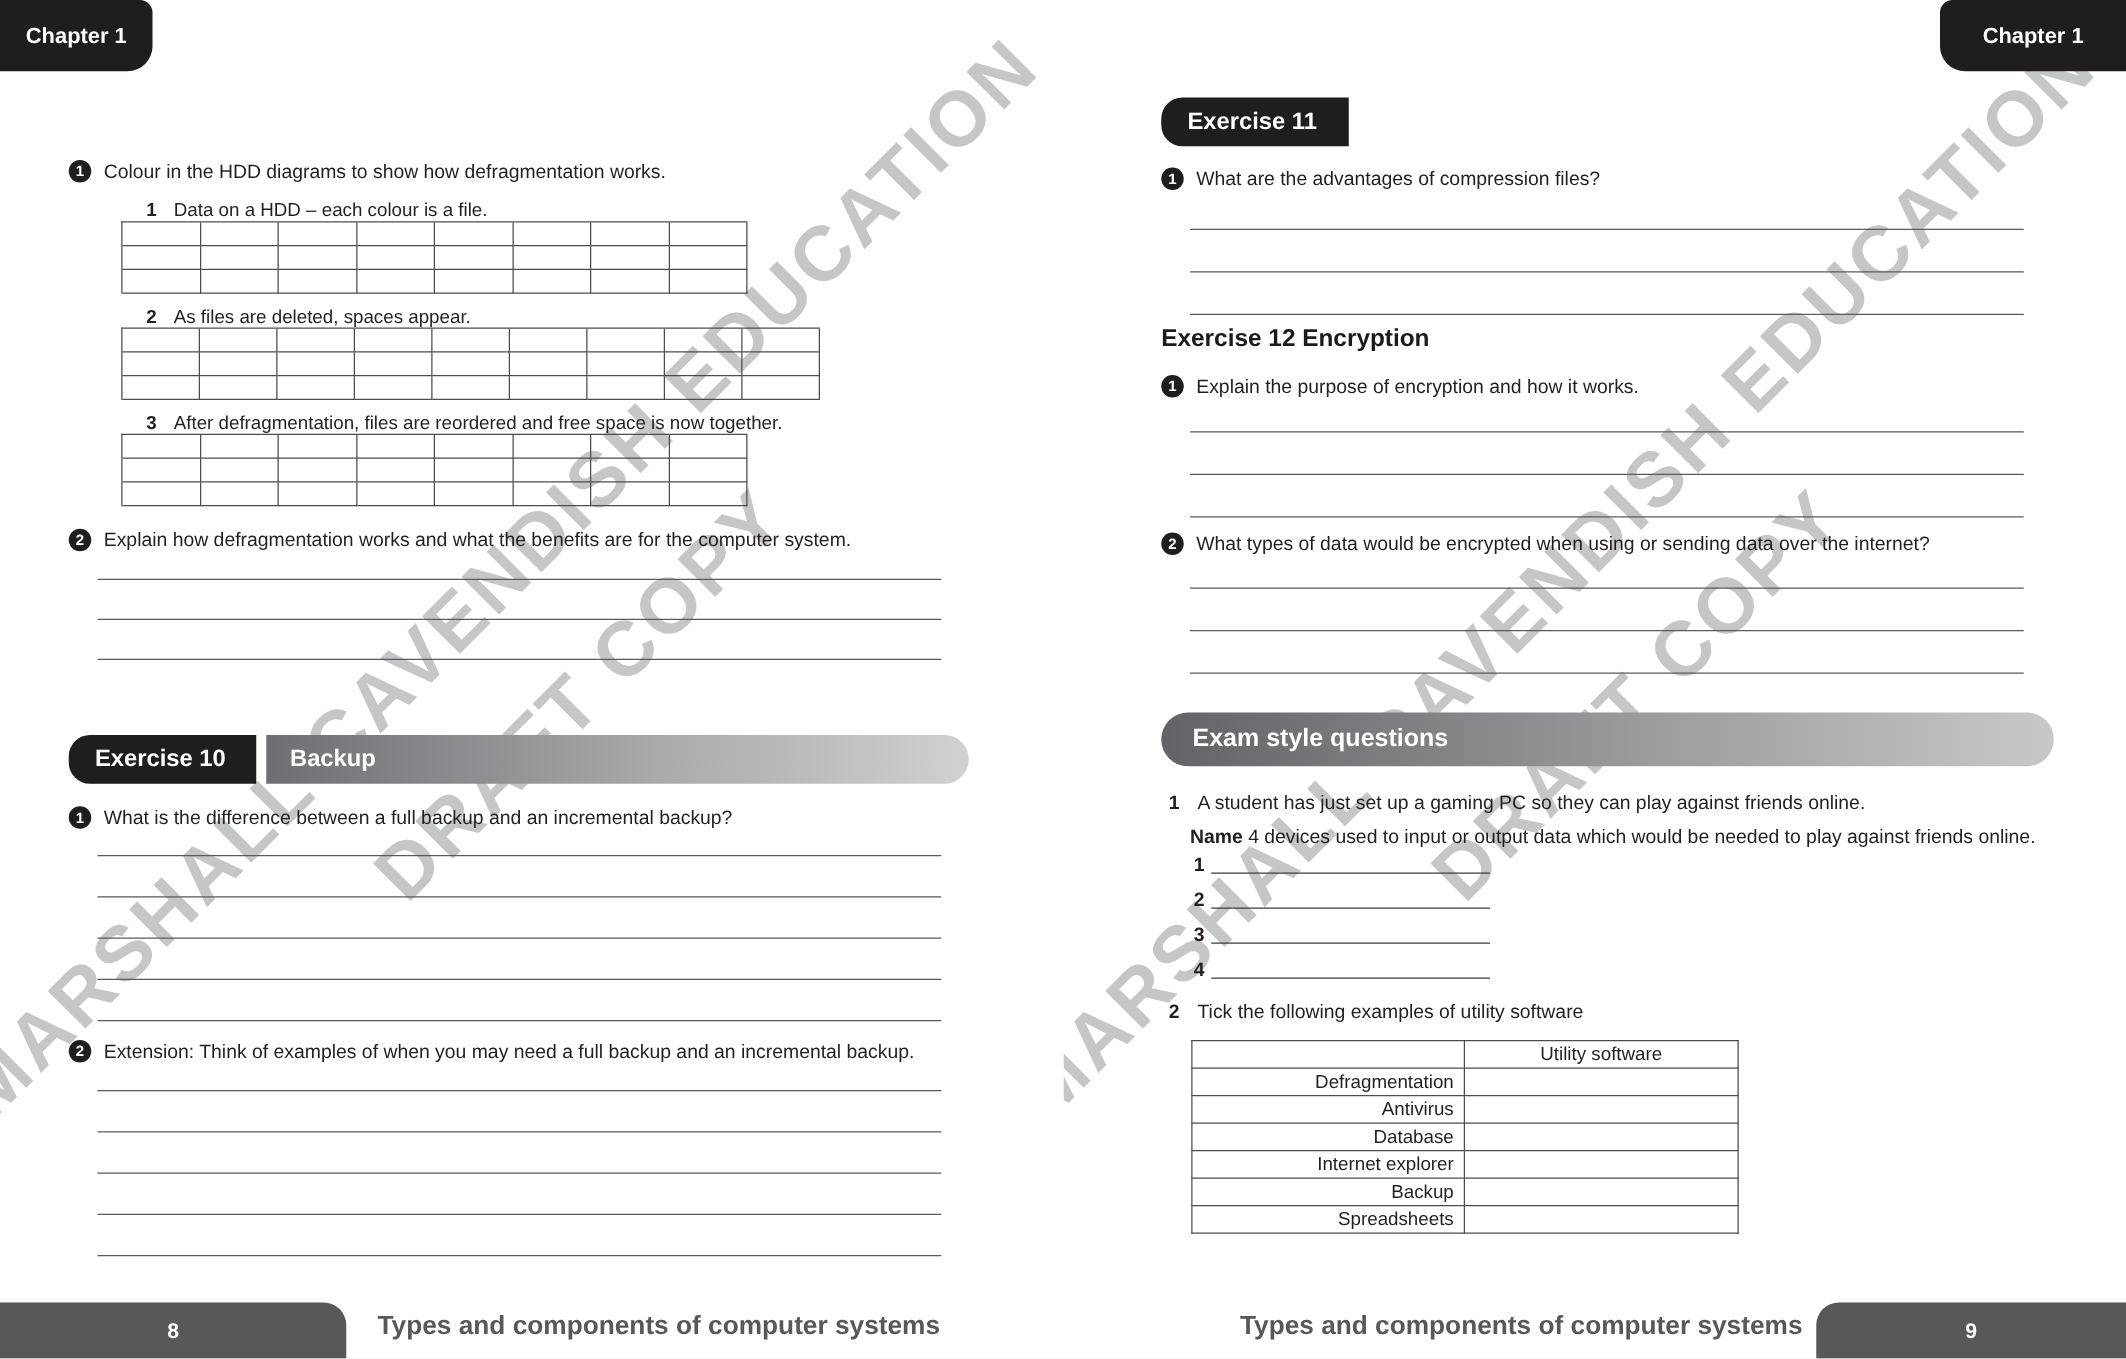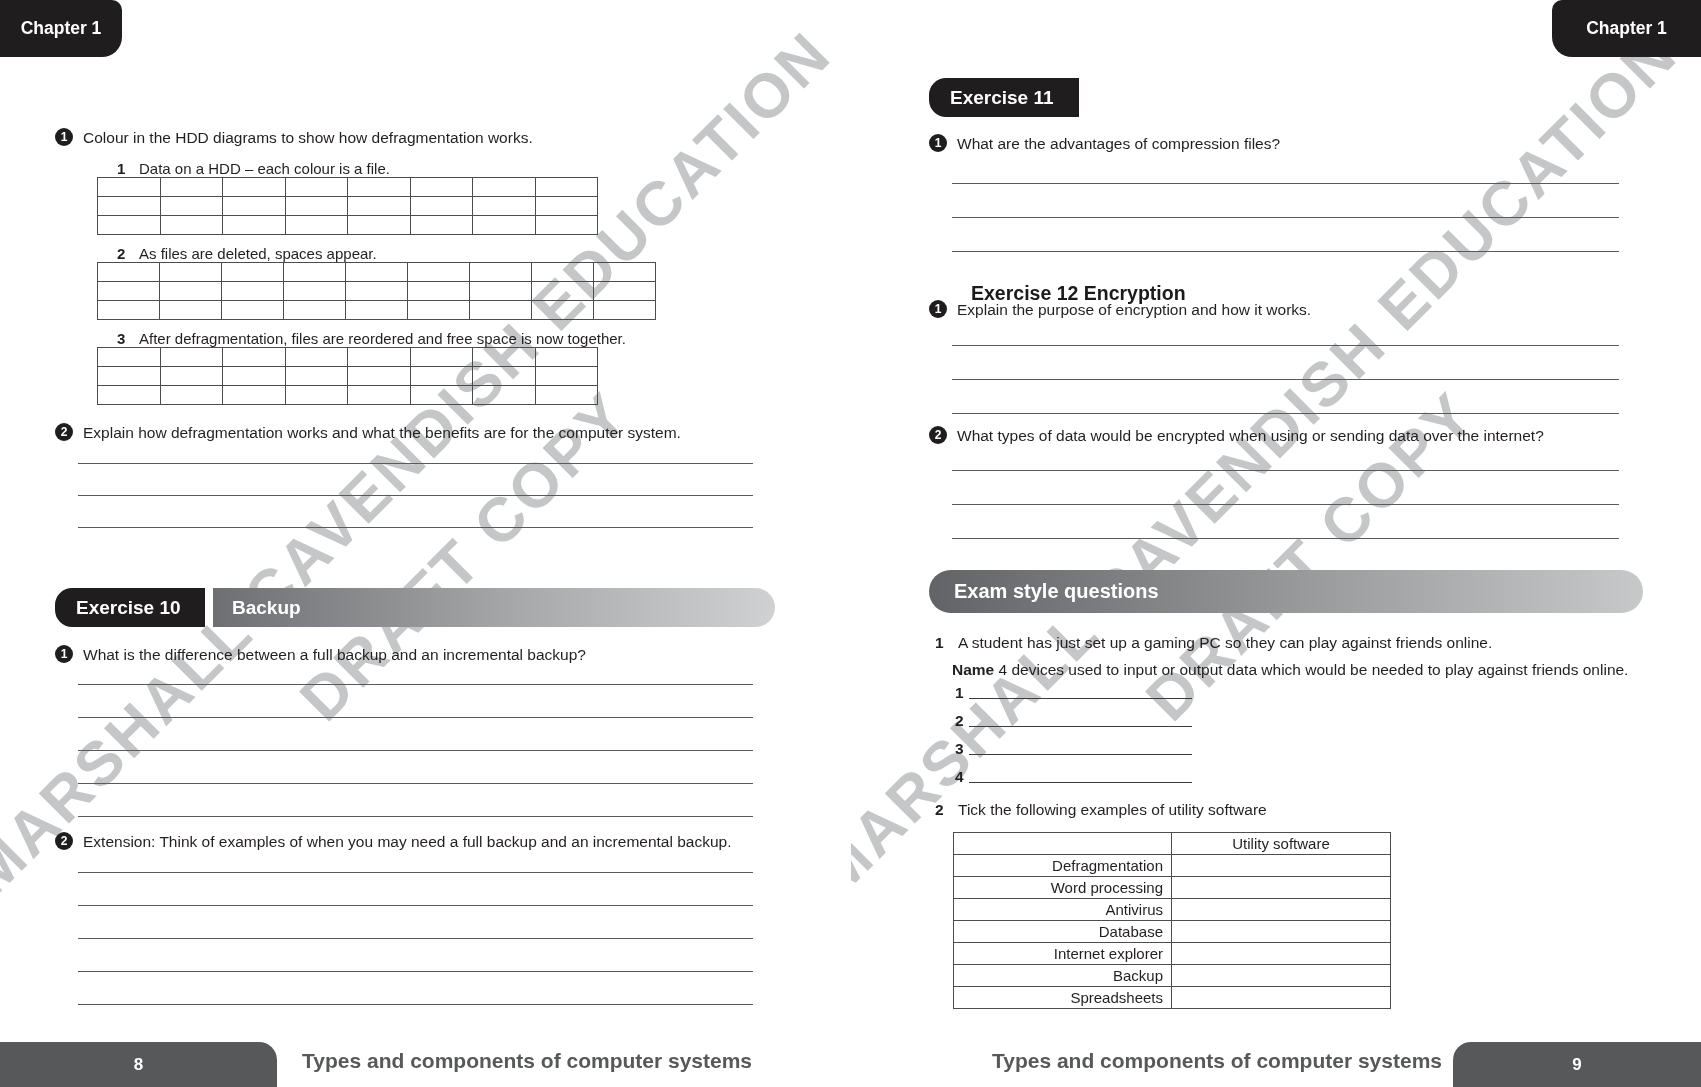--- a/index.html
+++ b/index.html
@@ -249,21 +249,21 @@
     <div class="q-row" style="left:78px;top:134px;width:700px;">
       <span class="badge">1</span>
       <span>What are the advantages of compression files?</span>
     </div>
     <div class="lines lh33" style="left:101px;top:150px;width:667px;">
         <div></div>
         <div></div>
         <div></div>
       </div>
 
-    <div class="section-heading" style="left:78px;top:282px;margin-left:42px;">Exercise 12 Encryption</div>
+    <div class="section-heading" style="left:78px;top:260px;">Exercise 12 Encryption</div>
 
     <div class="q-row" style="left:78px;top:300px;width:700px;">
       <span class="badge">1</span>
       <span>Explain the purpose of encryption and how it works.</span>
     </div>
     <div class="lines lh33" style="left:101px;top:312px;width:667px;">
         <div></div>
         <div></div>
         <div></div>
       </div>
@@ -317,24 +317,20 @@
           <th class="col1"></th>
           <th class="col2 utility-col">Utility software</th>
         </tr>
       </thead>
       <tbody>
           <tr>
             <td class="col1">Defragmentation</td>
             <td class="col2"></td>
           </tr>
           <tr>
-            <td class="col1">Word processing</td>
-            <td class="col2"></td>
-          </tr>
-          <tr>
             <td class="col1">Antivirus</td>
             <td class="col2"></td>
           </tr>
           <tr>
             <td class="col1">Database</td>
             <td class="col2"></td>
           </tr>
           <tr>
             <td class="col1">Internet explorer</td>
             <td class="col2"></td>

